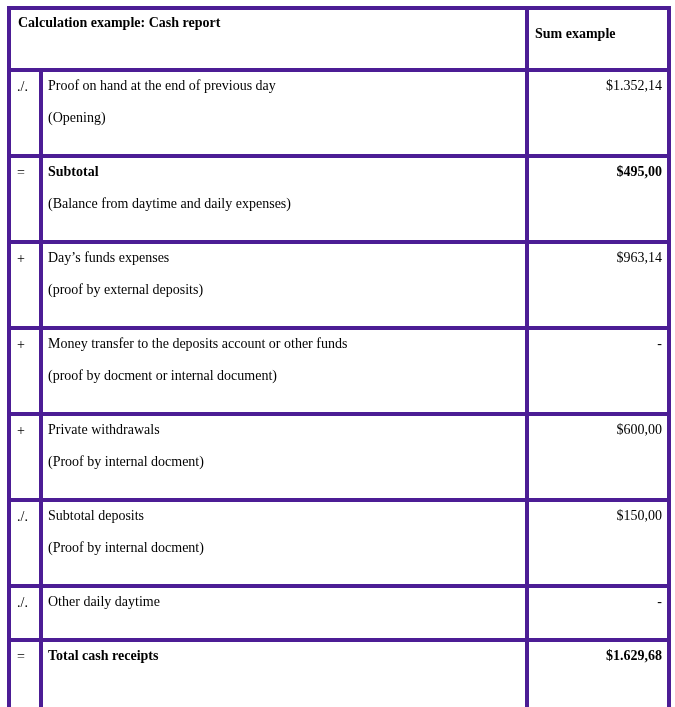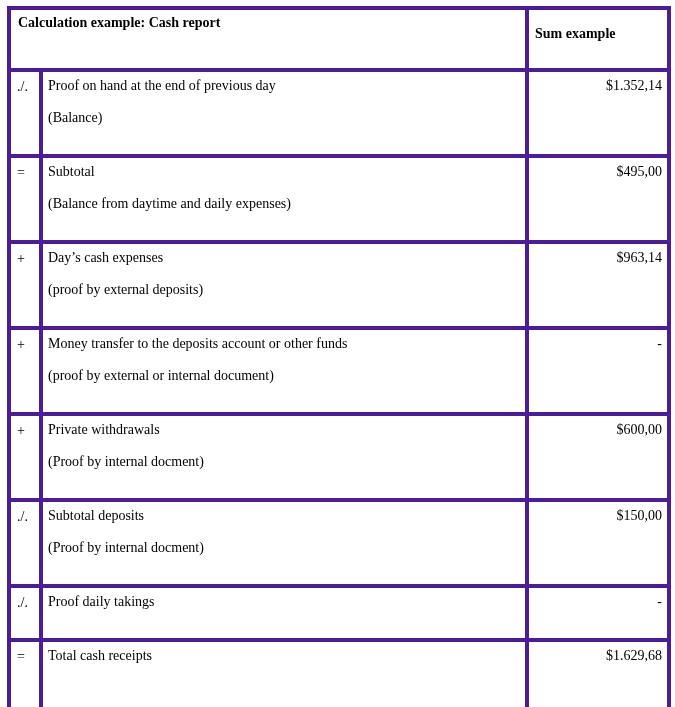--- a/index.html
+++ b/index.html
@@ -59,21 +59,21 @@
     height: 16px;
   }
   td.desc .line2 {
     display: block;
     margin-top: 16px;
   }
   td.amt {
     text-align: right;
     padding: 6px 5px 0 0 !important;
   }
-  .bold { font-weight: normal; }
+  .bold { font-weight: bold; }
 </style>
 </head>
 <body>
 
 <table class="cash">
   <colgroup>
     <col class="c-sign">
     <col class="c-desc">
     <col class="c-amt">
   </colgroup>
@@ -81,48 +81,48 @@
     <tr class="hdr">
       <td class="title-cell" colspan="2">Calculation example: Cash report</td>
       <td class="sum-cell">Sum example</td>
     </tr>
 
 
     <tr class="r2">
       <td class="sign">./.</td>
       <td class="desc">
         <span class="line1">Proof on hand at the end of previous day</span>
-        <span class="line2">(Balance)</span>
+        <span class="line2">(Opening)</span>
       </td>
       <td class="amt">$1.352,14</td>
     </tr>
 
     <tr class="r2">
       <td class="sign">=</td>
       <td class="desc">
         <span class="line1 bold">Subtotal</span>
         <span class="line2">(Balance from daytime and daily expenses)</span>
       </td>
       <td class="amt bold">$495,00</td>
     </tr>
 
     <tr class="r2">
       <td class="sign">+</td>
       <td class="desc">
-        <span class="line1">Day’s cash expenses</span>
+        <span class="line1">Day’s funds expenses</span>
         <span class="line2">(proof by external deposits)</span>
       </td>
       <td class="amt">$963,14</td>
     </tr>
 
     <tr class="r2">
       <td class="sign">+</td>
       <td class="desc">
         <span class="line1">Money transfer to the deposits account or other funds</span>
-        <span class="line2">(proof by external or internal document)</span>
+        <span class="line2">(proof by docment or internal document)</span>
       </td>
       <td class="amt">-</td>
     </tr>
 
     <tr class="r2">
       <td class="sign">+</td>
       <td class="desc">
         <span class="line1">Private withdrawals</span>
         <span class="line2">(Proof by internal docment)</span>
       </td>
@@ -134,21 +134,21 @@
       <td class="desc">
         <span class="line1">Subtotal deposits</span>
         <span class="line2">(Proof by internal docment)</span>
       </td>
       <td class="amt">$150,00</td>
     </tr>
 
     <tr class="r1">
       <td class="sign">./.</td>
       <td class="desc">
-        <span class="line1">Proof daily takings</span>
+        <span class="line1">Other daily daytime</span>
       </td>
       <td class="amt">-</td>
     </tr>
 
     <tr class="r2">
       <td class="sign">=</td>
       <td class="desc">
         <span class="line1 bold">Total cash receipts</span>
 
       </td>

